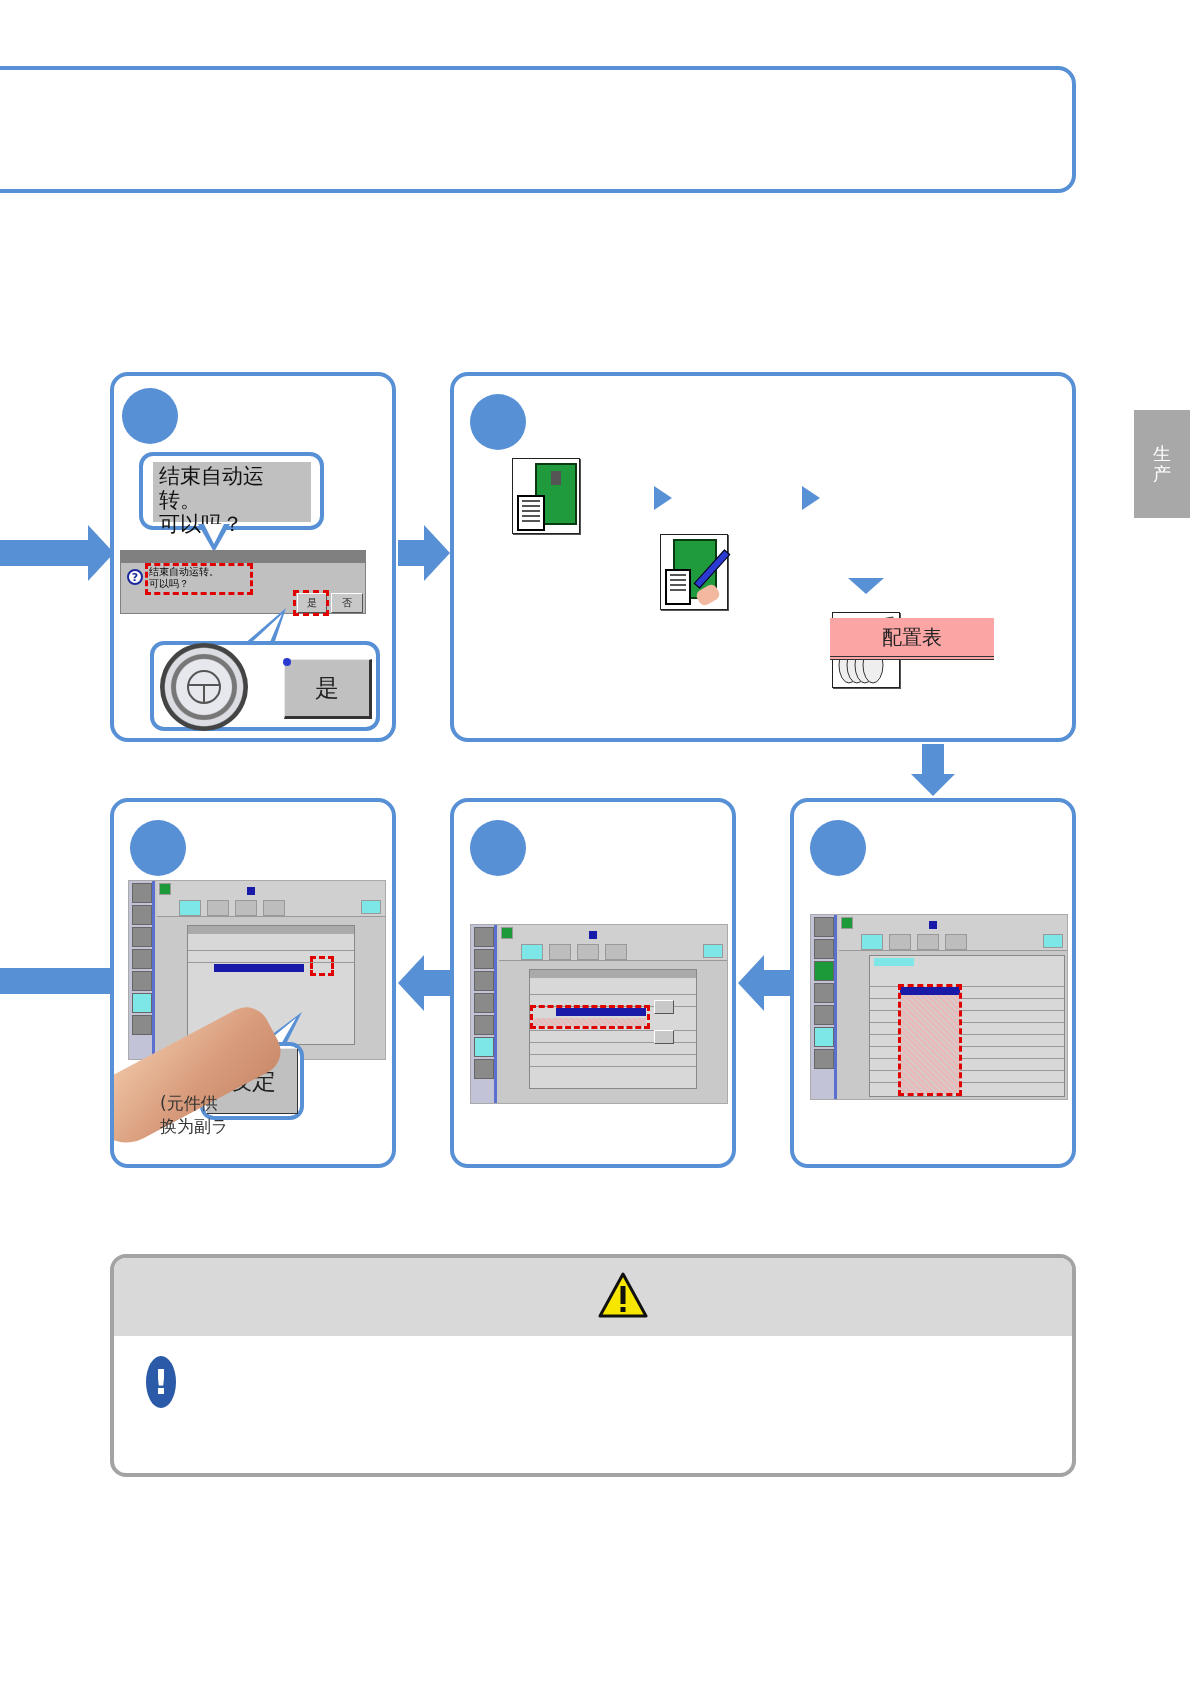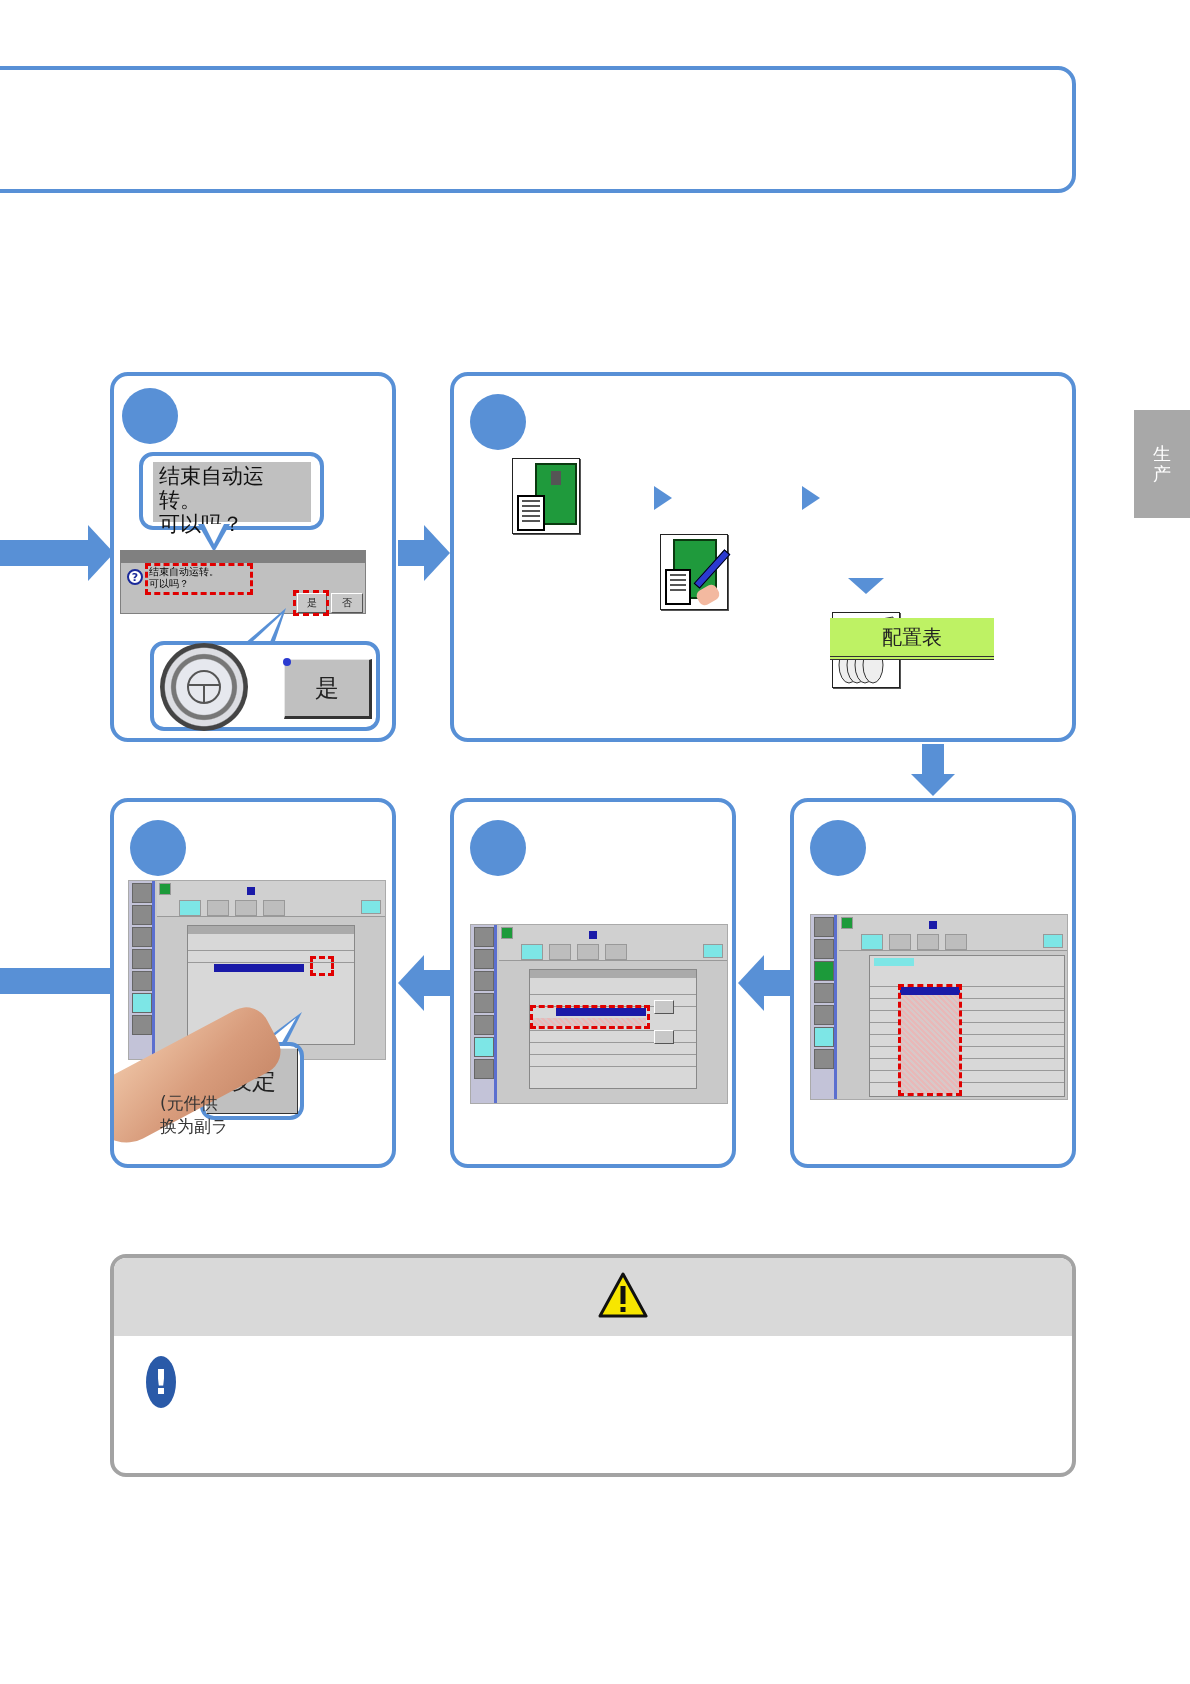--- a/index.html
+++ b/index.html
@@ -40,21 +40,21 @@
 
   
   .big-btn { background: #c0c0c0; border: 1px solid #e8e8e8; border-right: 3px solid #333; border-bottom: 3px solid #333; font-size: 24px; display:flex; align-items:center; justify-content:center; }
   .hw-key { width: 88px; height: 88px; border-radius: 50%; background: radial-gradient(circle, #e6e8ee 0 44%, #777 46% 52%, #dcdde2 54% 62%, #444 64% 72%, #b8b8b8 74% 100%); display:flex; align-items:center; justify-content:center; }
 
   
   .app-icon { width: 68px; height: 76px; border: 1px solid #222; background: #fff; box-shadow: 1px 1px 0 #555; position: relative; }
   .pcb { position:absolute; background:#1f9a3c; border:2px solid #0a3a10; }
   .doc { position:absolute; background:#fff; border:2px solid #000; }
   .doc i { display:block; height:2px; background:#555; margin:3px 3px 0; }
-  .menu-tab { background: #bef264; font-size: 20px; display:flex; align-items:center; justify-content:center; border-bottom: 4px double #333; }
+  .menu-tab { background: #fca5a5; font-size: 20px; display:flex; align-items:center; justify-content:center; border-bottom: 4px double #333; }
 
   
   .mscreen { background: #c9c9c9; overflow: hidden; border: 1px solid #aaa; }
   .m-sidebar { position:absolute; left:0; top:0; bottom:0; width:26px; background:#c3c3d8; border-right:3px solid #5b6fcf; }
   .m-sicon { position:absolute; left:3px; width:20px; height:20px; background:#8a8a8a; border:1px solid #666; }
   .m-toolbar { position:absolute; left:28px; right:0; top:0; height:36px; background:#d0d0d0; border-bottom:1px solid #999; }
   .m-tb-btn { position:absolute; top:19px; width:22px; height:16px; background:#bdbdbd; border:1px solid #999; }
   .m-panel { position:absolute; background:#d8d8d8; border:1px solid #888; }
   .m-row { position:absolute; left:0; right:0; height:1px; background:#999; }
   .m-sel { position:absolute; background:#1a1aa8; }

